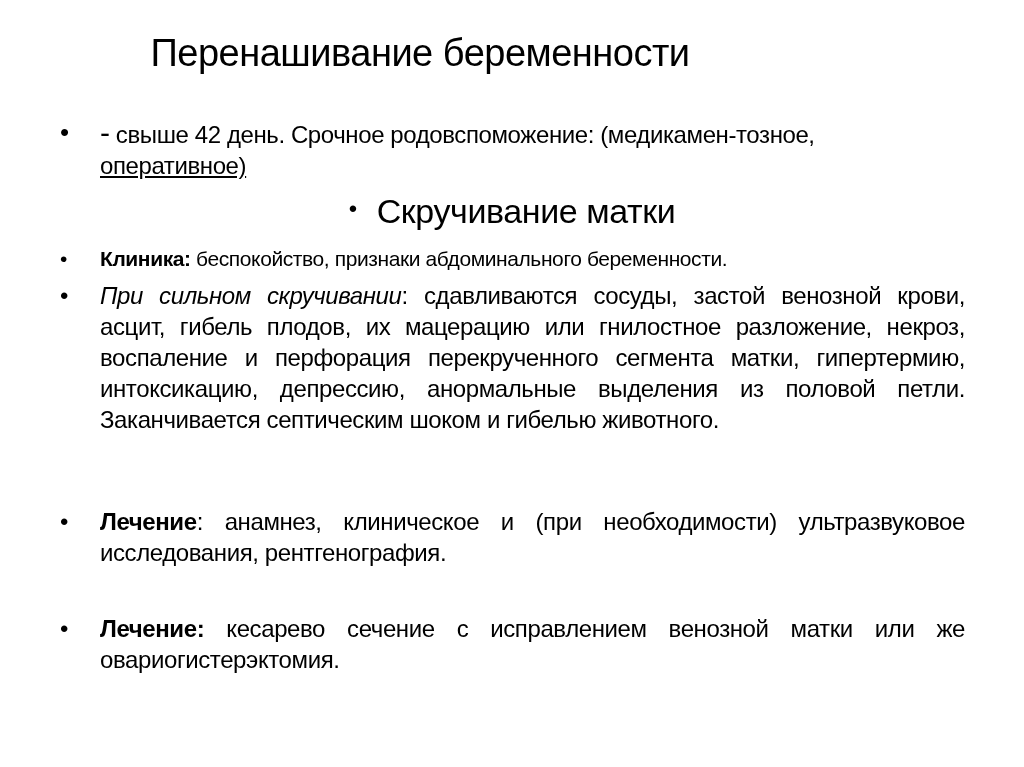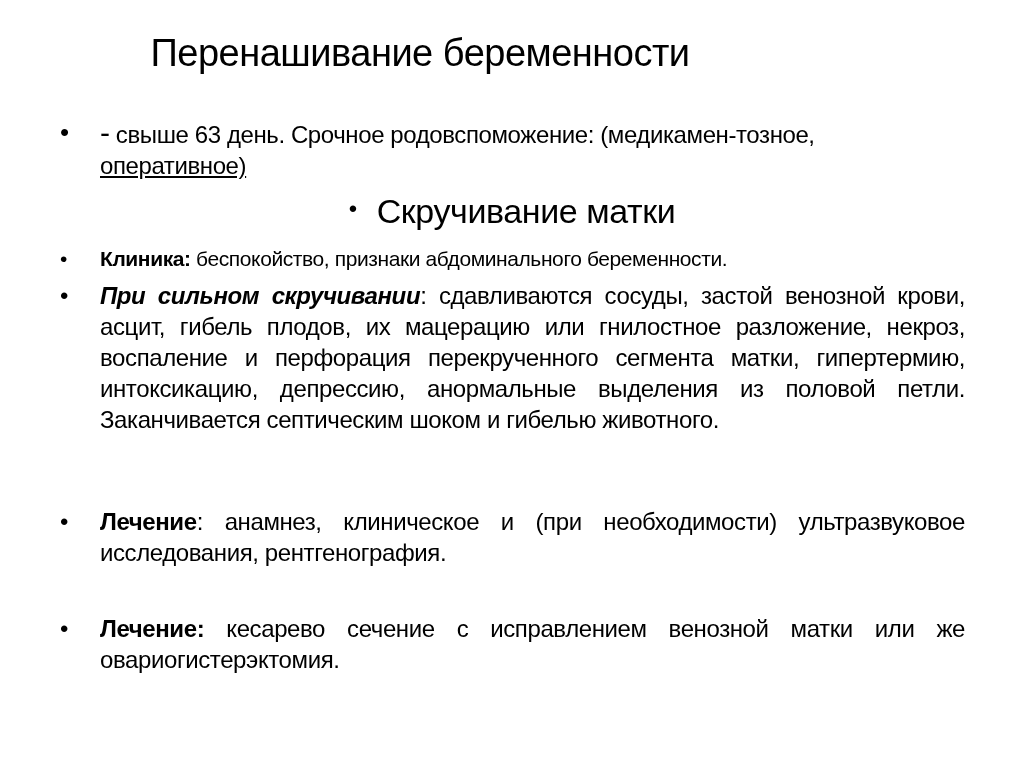--- a/index.html
+++ b/index.html
@@ -9,33 +9,33 @@
            font-size: 38px; letter-spacing: -0.5px; }
   .block { position: absolute; left: 60px; width: 905px; }
   .bullet-row { position: relative; padding-left: 40px; font-size: 24px; line-height: 31px; letter-spacing: -0.4px; }
   .bullet { position: absolute; left: 0; top: 0; width: 24px; }
   .justify { text-align: justify; text-align-last: left; }
   .sub-heading { position: absolute; top: 192px; left: 0; width: 1024px; text-align: center;
                  font-size: 34px; letter-spacing: -0.4px; }
   .sub-heading .bullet-inline { font-size: 24px; margin-right: 20px; vertical-align: 6px; }
   b { font-weight: bold; }
   u { }
-  .bi { font-weight: bold; font-style: italic; }
+  .bi { font-weight: normal; font-style: italic; }
   .b1 .bullet { font-size: 26px; top: 0; }
   .b1 .dash { font-size: 30px; }
 </style>
 </head>
 <body>
 
 <div class="title">Перенашивание беременности</div>
 
 <div class="block b1" style="top:117px; width:840px;">
   <div class="bullet-row">
     <span class="bullet">•</span>
-    <span class="dash">-</span><span> свыше 63 день. Срочное родовспоможение: (медикамен-тозное, </span><u>оперативное)</u>
+    <span class="dash">-</span><span> свыше 42 день. Срочное родовспоможение: (медикамен-тозное, </span><u>оперативное)</u>
   </div>
 </div>
 
 <div class="sub-heading">
   <span class="bullet-inline">•</span><span>Скручивание матки</span>
 </div>
 
 <div class="block" style="top:243px;">
   <div class="bullet-row" style="font-size:21px;">
     <span class="bullet">•</span>

